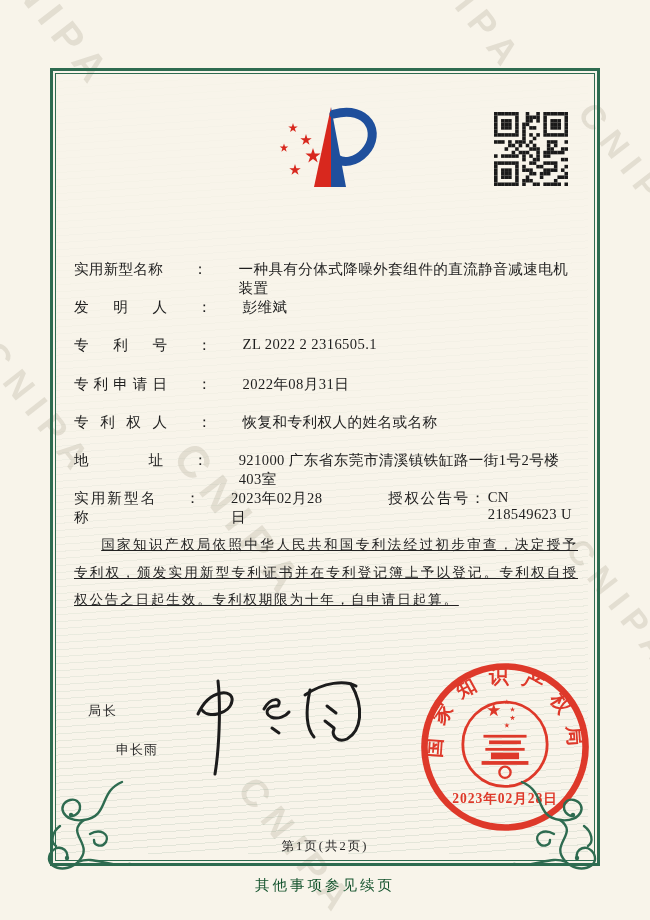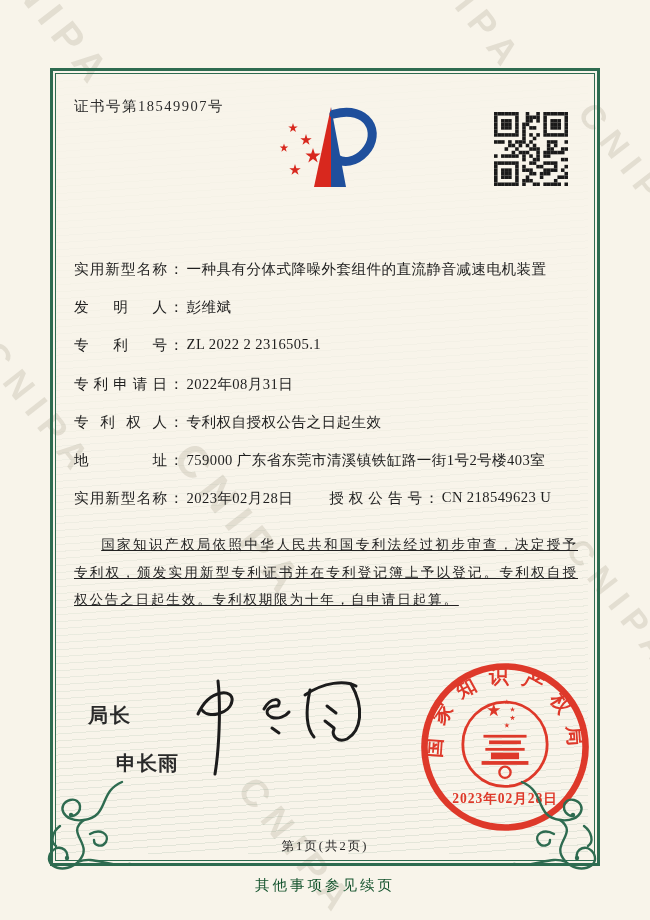--- a/index.html
+++ b/index.html
@@ -31,31 +31,31 @@
       transparent 1px, transparent 7px);
     -webkit-mask-image:linear-gradient(to bottom,rgba(0,0,0,0.06) 0%,rgba(0,0,0,0.18) 40%,rgba(0,0,0,0.85) 100%);
     mask-image:linear-gradient(to bottom,rgba(0,0,0,0.06) 0%,rgba(0,0,0,0.18) 40%,rgba(0,0,0,0.85) 100%);}
   .certno{position:absolute;left:74px;top:97px;font-size:14.5px;
           letter-spacing:1.5px;color:#2b2b2b;}
   .logo{position:absolute;left:262px;top:103px;width:136px;height:88px;}
   .qr{position:absolute;left:494px;top:112px;width:74px;height:74px;}
   .title{position:absolute;left:0;top:196px;width:100%;text-align:center;
          font-size:31px;font-weight:bold;letter-spacing:7px;color:#101010;}
   .fields{position:absolute;left:74px;top:260px;width:508px;}
-  .row{display:flex;align-items:flex-start;height:38.2px;font-size:14.6px;color:#1e1e1e;}
+  .row{display:flex;align-items:flex-start;height:38.2px;font-size:14.6px;color:#1e1e1e;gap:28px;}
   .flabel{display:inline-block;width:93px;text-align:justify;text-align-last:justify;}
   .colon{margin:0 3px 0 2px;}
   .fvalue{letter-spacing:0.4px;}
   .grp2{margin-left:36px;display:flex;font-family:Liberation Serif, serif;}
   .body{position:absolute;left:74px;top:531px;width:504px;font-size:13.6px;
         line-height:2.04;letter-spacing:1.8px;color:#222;text-align:justify;text-decoration:underline;}
   .body p{margin:0 0 3px 0;text-indent:2em;}
   .director{position:absolute;left:88px;top:702px;
         font-family:"Liberation Sans","DejaVu Sans",sans-serif;
-        font-weight:bold;font-size:20px;color:#2a2a2a;letter-spacing:2px;}
+        font-weight:normal;font-size:13px;color:#2a2a2a;letter-spacing:2px;}
   .director .name{margin-top:21px;letter-spacing:1px;padding-left:28px;}
   .sig{position:absolute;left:168px;top:668px;width:210px;height:124px;}
   .seal{position:absolute;left:416px;top:658px;width:178px;height:178px;opacity:0.93;}
   .pageinfo{position:absolute;left:0;top:838px;width:100%;text-align:center;
         font-size:12.5px;letter-spacing:2px;color:#1f1f1f;}
   .flourish{position:absolute;width:106px;height:114px;}
   .fl-left{left:26px;top:776px;}
   .fl-right{left:512px;top:776px;transform:scaleX(-1);}
   .contnote{position:absolute;left:0;top:876px;width:100%;text-align:center;
         font-size:14.5px;letter-spacing:3px;color:#14532d;}
@@ -71,21 +71,20 @@
   <div class="wm wm4">CNIPA</div>
   <div class="wm wm5">CNIPA</div>
   <div class="wm wm6">CNIPA</div>
   <div class="wm wm7">CNIPA</div>
 
   <div class="frame">
       <div class="inner"></div>
     </div>
   <div class="guilloche"></div>
 
-  <div class="certno">证书号第18549907号</div>
 
   <svg class="logo" viewBox="0 0 136 88">
     <defs>
       <path id="star" d="M0,-1 L0.2245,-0.309 L0.951,-0.309 L0.363,0.118 L0.588,0.809 L0,0.382 L-0.588,0.809 L-0.363,0.118 L-0.951,-0.309 L-0.2245,-0.309 Z"></path>
     </defs>
     <polygon points="69,4 52,84 69,84" fill="#d8281e"></polygon>
     <polygon points="69,4 69,84 84,84" fill="#1f4f9c"></polygon>
     <path d="M72,11 C106,2 120,30 103,49 C93,60 81,60 75,56" stroke="#1f4f9c" stroke-width="9" fill="none" stroke-linecap="round"></path>
     <use href="#star" transform="translate(31,25) scale(5)" fill="#d8281e"></use>
     <use href="#star" transform="translate(44,37) scale(6)" fill="#d8281e"></use>
@@ -332,26 +331,26 @@
         <span class="fvalue">ZL 2022 2 2316505.1</span>
     </div>
     <div class="row">
       <span class="flabel">专利申请日</span>
         <span class="colon">：</span>
         <span class="fvalue">2022年08月31日</span>
     </div>
     <div class="row">
       <span class="flabel">专利权人</span>
         <span class="colon">：</span>
-        <span class="fvalue">专利权自授权公告之日起生效</span>
+        <span class="fvalue">恢复和专利权人的姓名或名称</span>
     </div>
     <div class="row">
       <span class="flabel">地址</span>
         <span class="colon">：</span>
-        <span class="fvalue">759000 广东省东莞市清溪镇铁缸路一街1号2号楼403室</span>
+        <span class="fvalue">921000 广东省东莞市清溪镇铁缸路一街1号2号楼403室</span>
     </div>
     <div class="row">
       <span class="flabel">实用新型名称</span>
         <span class="colon">：</span>
         <span class="fvalue">2023年02月28日</span>
       <span class="grp2">
         <span class="flabel">授权公告号</span>
           <span class="colon">：</span>
           <span class="fvalue">CN 218549623 U</span>
       </span>

